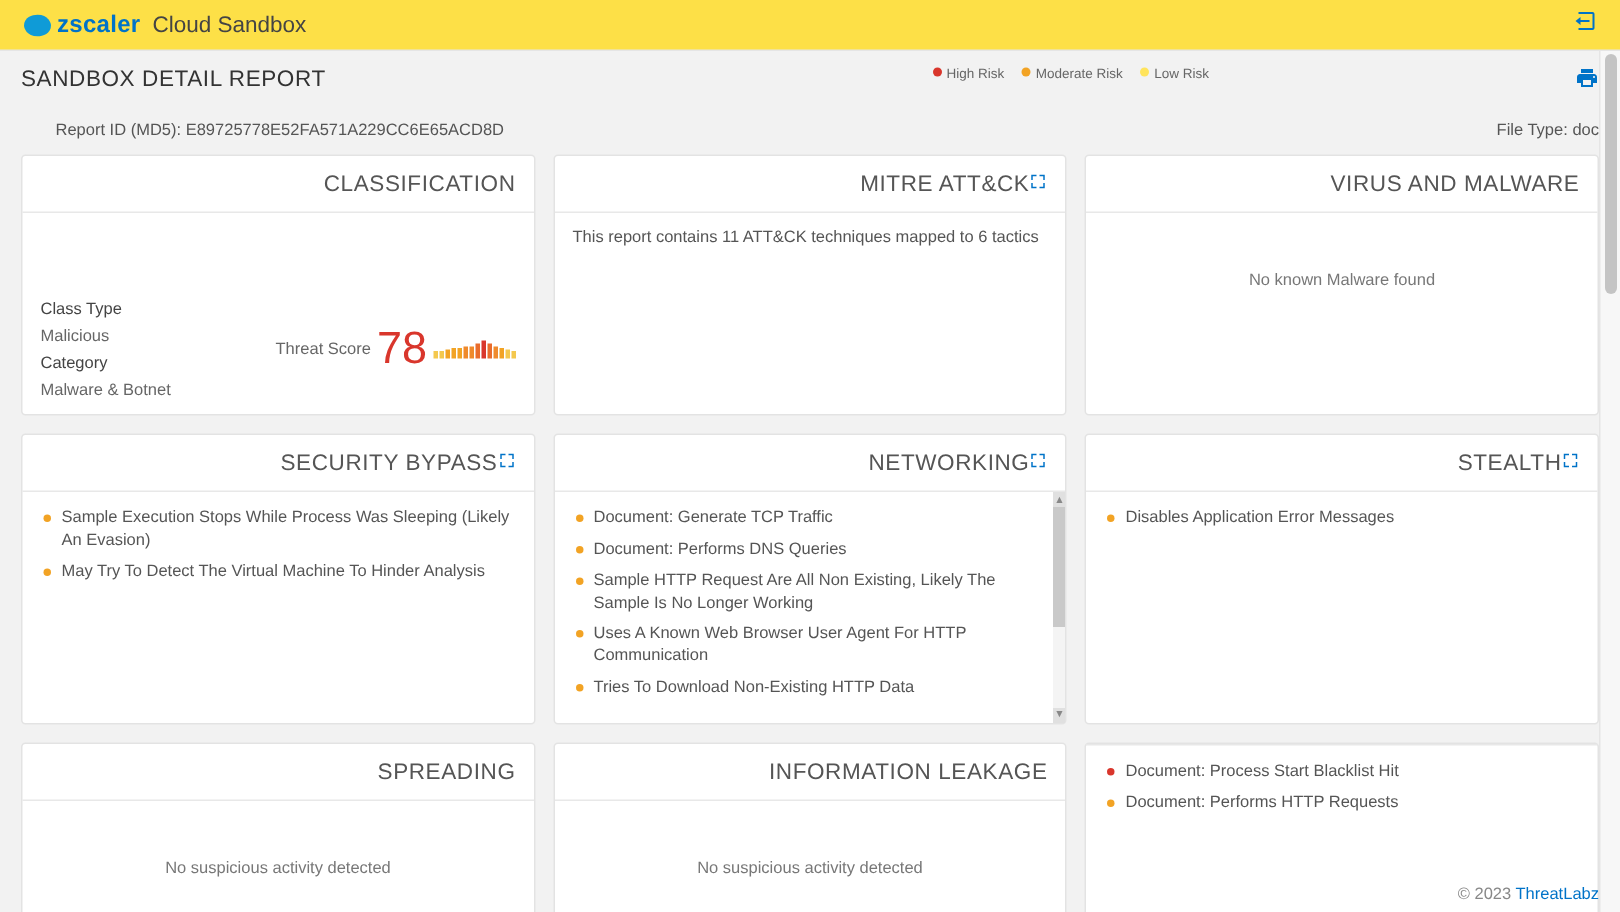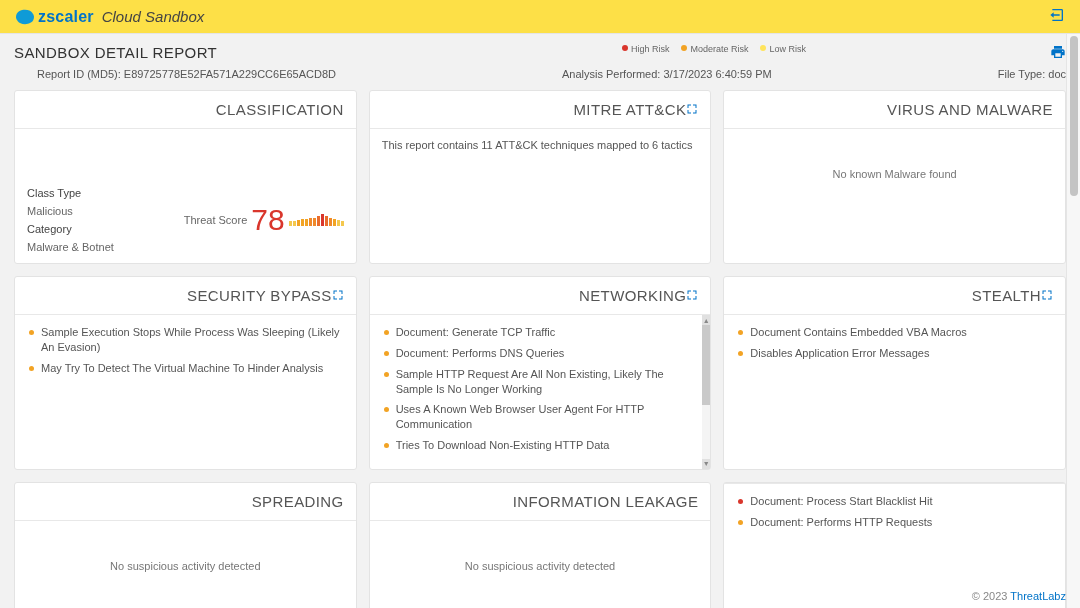--- a/index.html
+++ b/index.html
@@ -2,24 +2,24 @@
 <html><head>
   <meta charset="utf-8">
   <style>
     * { box-sizing: border-box; margin: 0; padding: 0; }
     body { font-family: Arial, Helvetica, sans-serif; background: #f2f2f2; width: 1080px; height: 608px; overflow: hidden; position: relative; }
     .topbar { background: #fde047; height: 34px; display: flex; align-items: center; padding: 0 14px; justify-content: space-between; border-bottom: 1px solid #e5e5e5; }
     .brand { display: flex; align-items: center; gap: 8px; }
     .zlogo { display: flex; align-items: center; gap: 2px; }
     .zicon { width: 22px; height: 18px; }
     .zscaler-text { color: #0073c8; font-weight: 700; font-size: 16px; letter-spacing: 0.2px; }
-    .product { color: #444; font-size: 15px; font-style: italic; }
+    .product { color: #444; font-size: 15px; }
     .logout-icon { color: #0073c8; cursor: pointer; }
     .content { padding: 10px 14px 14px 14px; }
-    .report-header { display: flex; align-items: flex-start; justify-content: space-between; margin-bottom: 4px; }
+    .report-header { display: flex; align-items: flex-start; justify-content: space-between; margin-bottom: 16px; }
     .report-left { flex: 1; }
     .report-title { font-size: 15px; color: #333; text-transform: uppercase; font-weight: 400; letter-spacing: 0.4px; }
     .legend { display: flex; gap: 12px; align-items: center; font-size: 9px; color: #666; }
     .legend .dot { display: inline-block; width: 6px; height: 6px; border-radius: 50%; margin-right: 3px; position: relative; top: -1px; }
     .dot.hr { background: #d9362c; }
     .dot.mr { background: #f2a324; }
     .dot.lr { background: #ffe45c; }
     .print-icon { color: #0073c8; cursor: pointer; }
     .sub-header { display: flex; justify-content: space-between; font-size: 11px; color: #555; margin-bottom: 10px; padding-left: 23px; }
     .sub-center { flex: 1; text-align: center; }
@@ -88,21 +88,20 @@
     <div style="width:260px;text-align:right">
       <span class="print-icon">
         <svg width="16" height="16" viewBox="0 0 24 24">
             <path d="M19 8H5c-1.66 0-3 1.34-3 3v6h4v4h12v-4h4v-6c0-1.66-1.34-3-3-3zm-3 11H8v-5h8v5zm3-7c-.55 0-1-.45-1-1s.45-1 1-1 1 .45 1 1-.45 1-1 1zM18 3H6v4h12V3z" fill="#0073c8"></path>
           </svg>
       </span>
     </div>
   </div>
   <div class="sub-header">
     <span>Report ID (MD5): E89725778E52FA571A229CC6E65ACD8D</span>
-    <span class="sub-center">Analysis Performed: 3/17/2023 6:40:59 PM</span>
     <span>File Type: doc</span>
   </div>
 
   <div class="grid">
 
     <div class="card">
       <div class="card-header">
           <span>CLASSIFICATION</span>
         </div>
       <div class="card-body tall">
@@ -200,21 +199,20 @@
 
     <div class="card">
       <div class="card-header">
         <span>STEALTH</span>
         <span class="expand-icon"><svg width="12" height="12" viewBox="0 0 24 24">
               <path d="M3 3h7v2H5v5H3V3zm18 0v7h-2V5h-5V3h7zM3 21v-7h2v5h5v2H3zm18 0h-7v-2h5v-5h2v7z" fill="#0073c8"></path>
             </svg></span>
       </div>
       <div class="card-body tall">
         <ul class="bullets mr">
-          <li>Document Contains Embedded VBA Macros</li>
           <li>Disables Application Error Messages</li>
         </ul>
       </div>
     </div>
 
     <div class="card">
       <div class="card-header">
           <span>SPREADING</span>
         </div>
       <div class="card-body">

